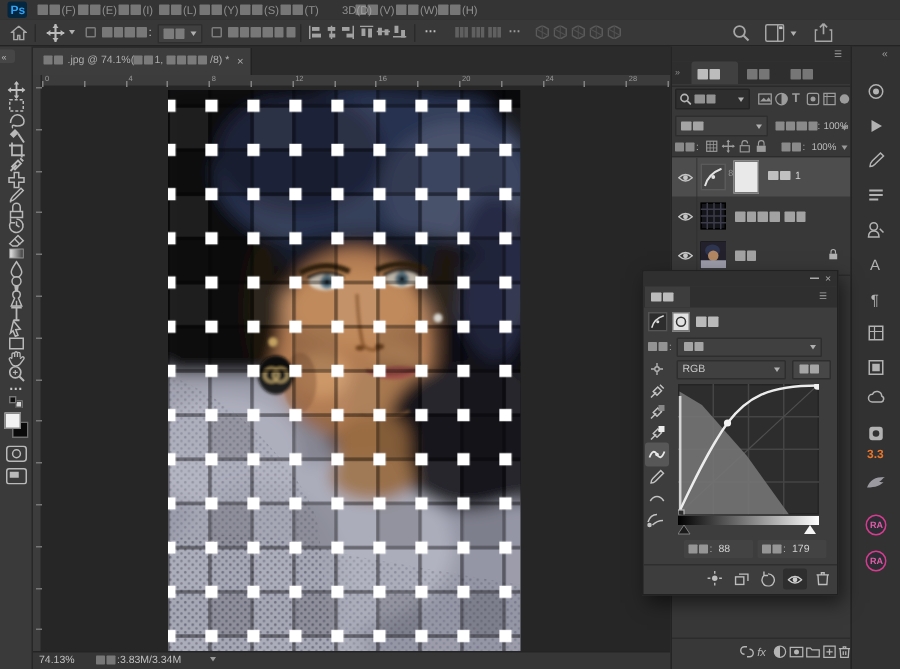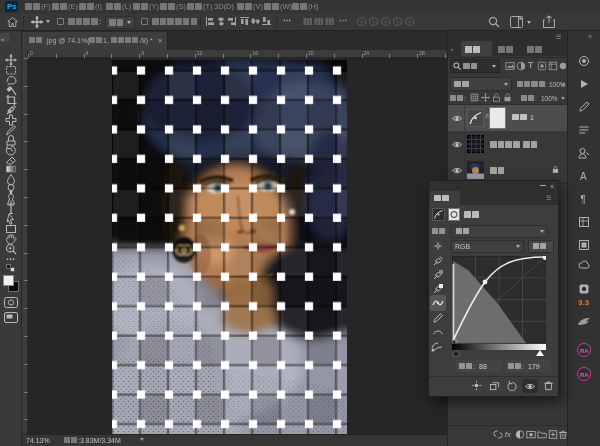--- a/index.html
+++ b/index.html
@@ -30,21 +30,21 @@
 <div class="txt" style="left:122px;top:3px;font-size:7.5px;color:#8f8f8f">(L)</div>
 <div class="gk" style="left:133.0px;top:3px;width:6.5px;height:6.5px"></div>
     <div class="gk" style="left:141.0px;top:3px;width:6.5px;height:6.5px"></div>
 <div class="txt" style="left:149px;top:3px;font-size:7.5px;color:#8f8f8f">(Y)</div>
 <div class="gk" style="left:160.0px;top:3px;width:6.5px;height:6.5px"></div>
     <div class="gk" style="left:168.0px;top:3px;width:6.5px;height:6.5px"></div>
 <div class="txt" style="left:176px;top:3px;font-size:7.5px;color:#8f8f8f">(S)</div>
 <div class="gk" style="left:187.0px;top:3px;width:6.5px;height:6.5px"></div>
     <div class="gk" style="left:195.0px;top:3px;width:6.5px;height:6.5px"></div>
 <div class="txt" style="left:203px;top:3px;font-size:7.5px;color:#8f8f8f">(T)</div>
-<div class="txt" style="left:214px;top:3px;font-size:7.5px;color:#8f8f8f">3D(D)</div>
+<div class="txt" style="left:228px;top:3px;font-size:7.5px;color:#8f8f8f">3D(D)</div>
 <div class="gk" style="left:237.0px;top:3px;width:6.5px;height:6.5px"></div>
     <div class="gk" style="left:245.0px;top:3px;width:6.5px;height:6.5px"></div>
 <div class="txt" style="left:253px;top:3px;font-size:7.5px;color:#8f8f8f">(V)</div>
 <div class="gk" style="left:264.0px;top:3px;width:6.5px;height:6.5px"></div>
     <div class="gk" style="left:272.0px;top:3px;width:6.5px;height:6.5px"></div>
 <div class="txt" style="left:280px;top:3px;font-size:7.5px;color:#8f8f8f">(W)</div>
 <div class="gk" style="left:292.0px;top:3px;width:6.5px;height:6.5px"></div>
     <div class="gk" style="left:300.0px;top:3px;width:6.5px;height:6.5px"></div>
 <div class="txt" style="left:308px;top:3px;font-size:7.5px;color:#8f8f8f">(H)</div>
 <div class="abs" style="left:0;top:13px;width:600px;height:18px;background:#383838;border-bottom:1px solid #232323"></div>

